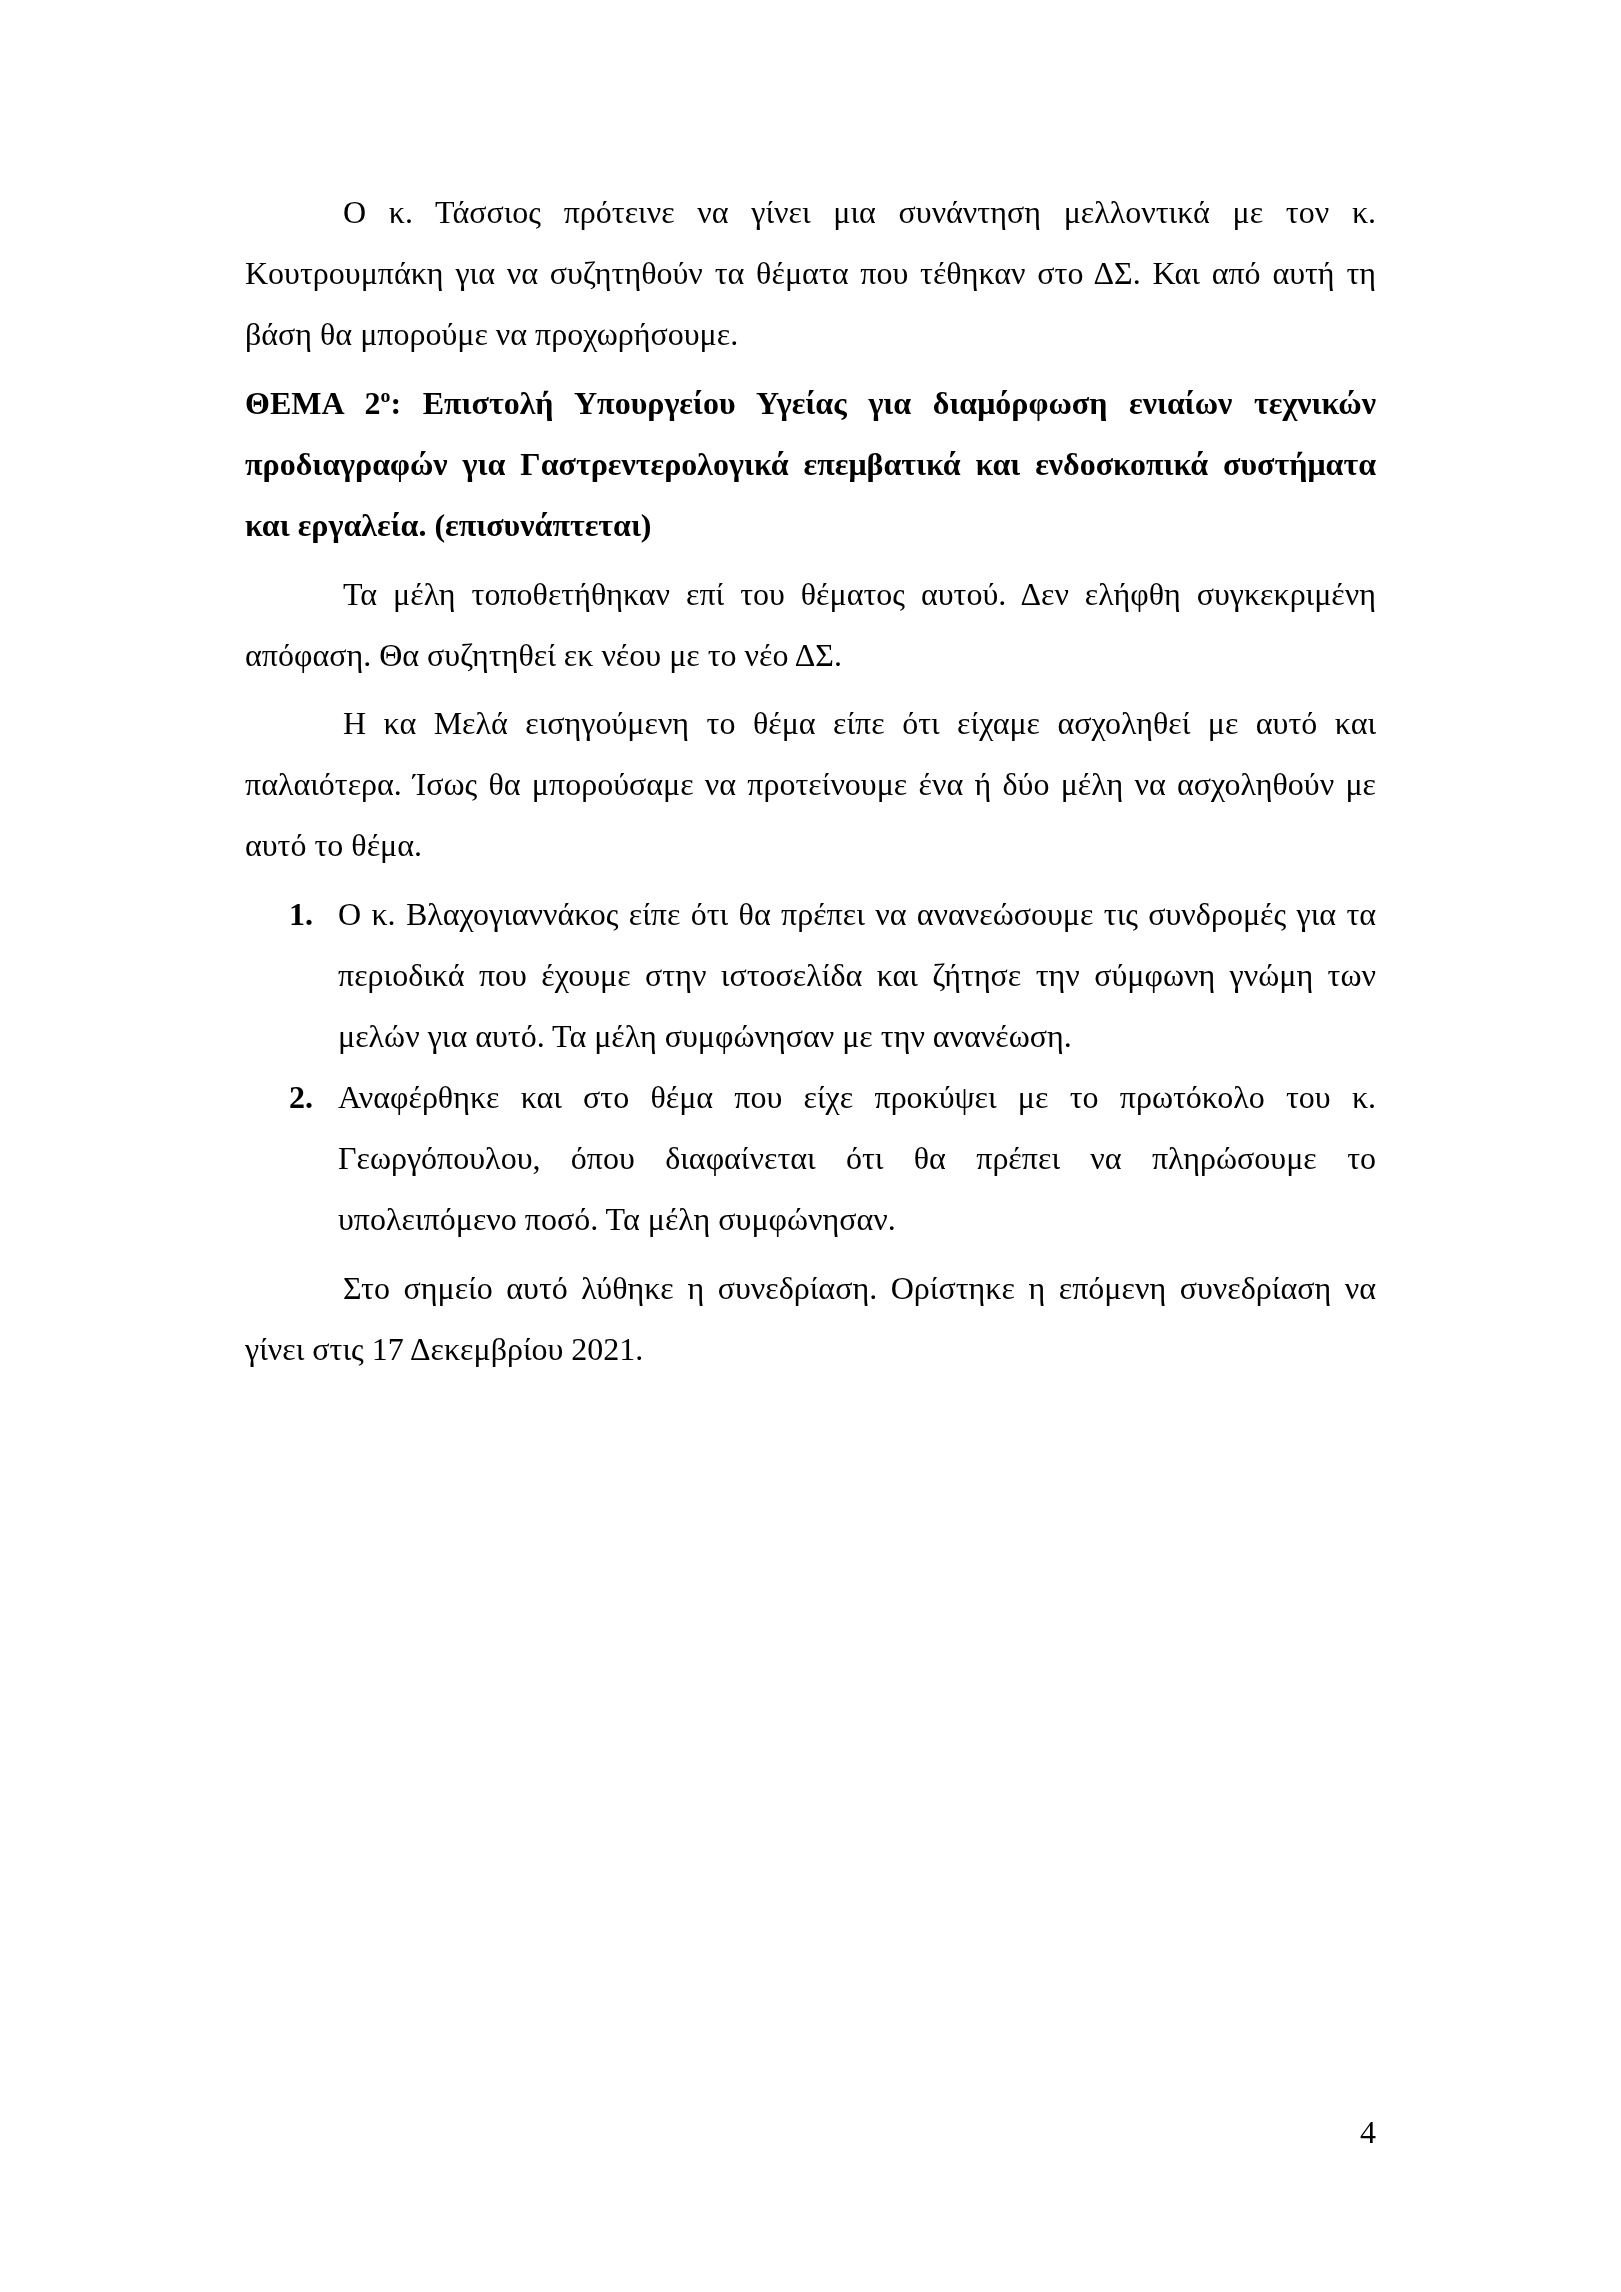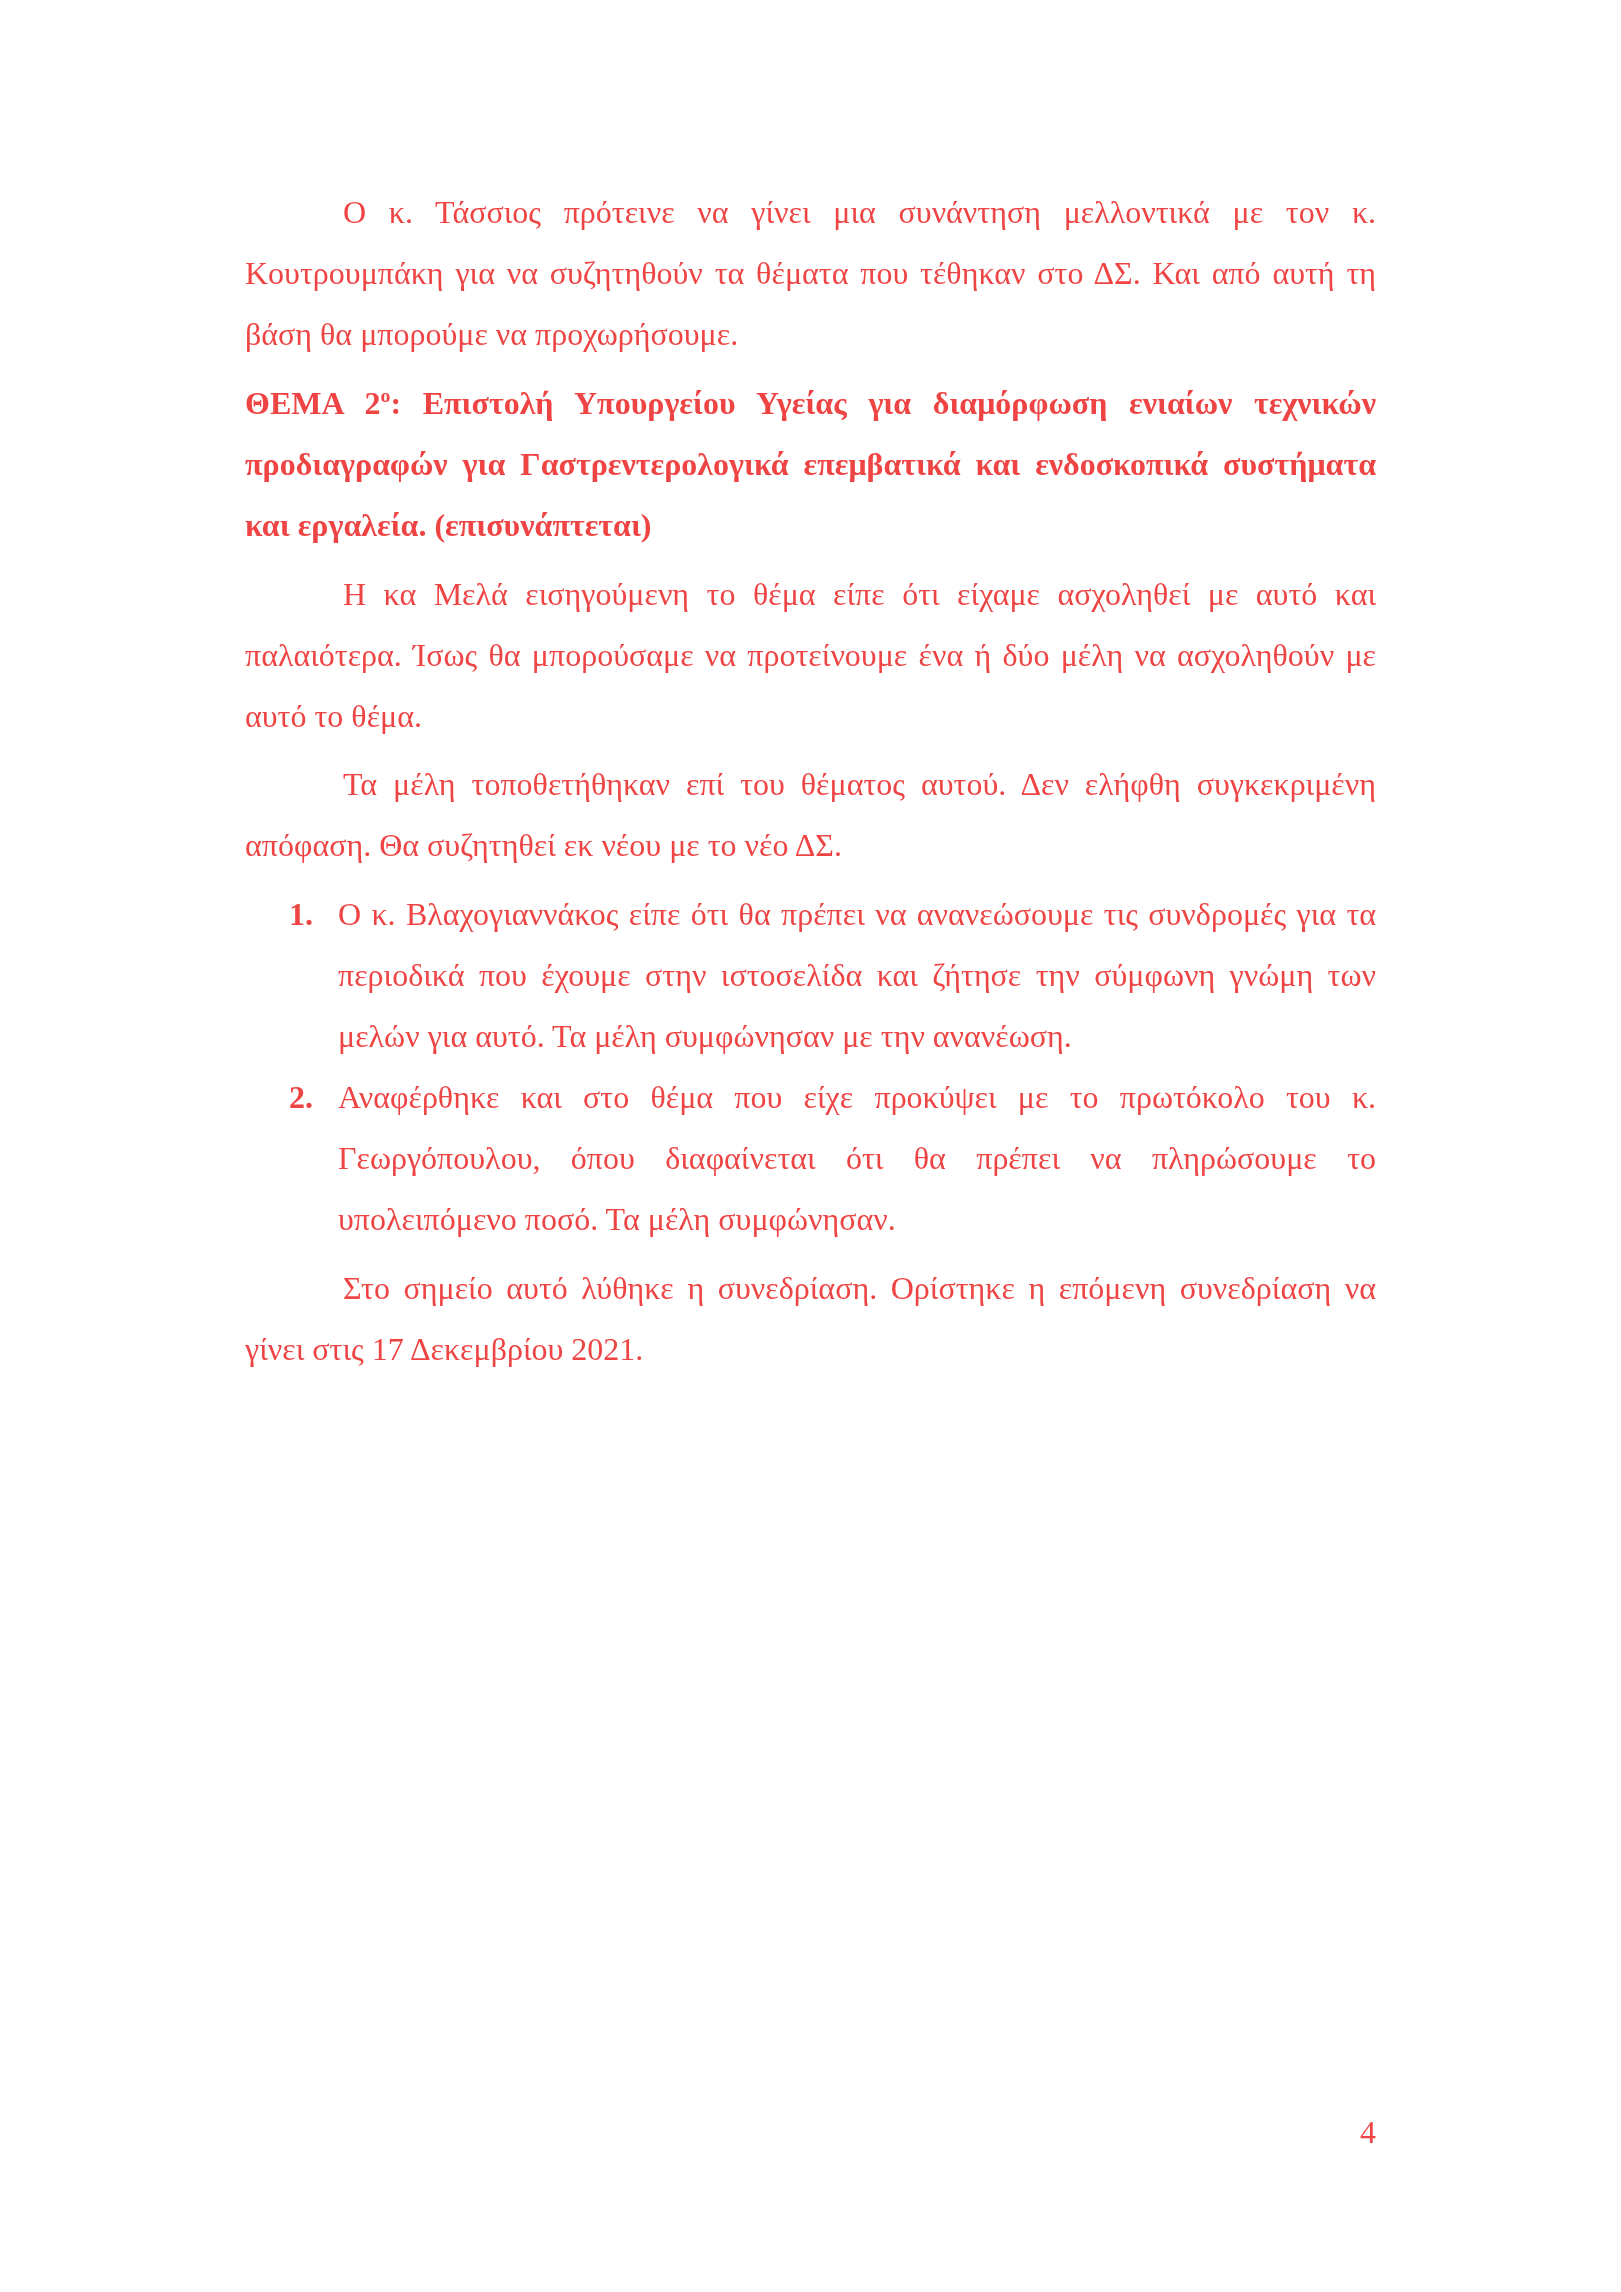--- a/index.html
+++ b/index.html
@@ -5,21 +5,21 @@
   html, body {
     margin: 0;
     padding: 0;
     background: #ffffff;
   }
   .page {
     position: relative;
     width: 1621px;
     height: 2293px;
     background: #ffffff;
-    color: #ef4444;
+    color: #000000;
     font-family: "Liberation Serif", serif;
     overflow: hidden;
   }
   .content {
     position: absolute;
     left: 245px;
     top: 182px;
     width: 1131px;
   }
   .para {
@@ -74,23 +74,23 @@
 </head>
 <body>
 
 <div class="page">
   <div class="content">
 
     <p class="para indent">Ο κ. Τάσσιος πρότεινε να γίνει μια συνάντηση μελλοντικά με τον κ. Κουτρουμπάκη για να συζητηθούν τα θέματα που τέθηκαν στο ΔΣ. Και από αυτή τη βάση θα μπορούμε να προχωρήσουμε.</p>
 
     <p class="para heading"><span>ΘΕΜΑ 2</span><sup class="ord">ο</sup><span>: Επιστολή Υπουργείου Υγείας για διαμόρφωση ενιαίων τεχνικών προδιαγραφών για Γαστρεντερολογικά επεμβατικά και ενδοσκοπικά συστήματα και εργαλεία. (επισυνάπτεται)</span></p>
 
+    <p class="para indent">Τα μέλη τοποθετήθηκαν επί του θέματος αυτού. Δεν ελήφθη συγκεκριμένη απόφαση. Θα συζητηθεί εκ νέου με το νέο ΔΣ.</p>
+
     <p class="para indent">Η κα Μελά εισηγούμενη το θέμα είπε ότι είχαμε ασχοληθεί με αυτό και παλαιότερα. Ίσως θα μπορούσαμε να προτείνουμε ένα ή δύο μέλη να ασχοληθούν με αυτό το θέμα.</p>
-
-    <p class="para indent">Τα μέλη τοποθετήθηκαν επί του θέματος αυτού. Δεν ελήφθη συγκεκριμένη απόφαση. Θα συζητηθεί εκ νέου με το νέο ΔΣ.</p>
 
 
     <div class="list">
       <div class="list-item">
         <span class="list-num">1.</span><span>Ο κ. Βλαχογιαννάκος είπε ότι θα πρέπει να ανανεώσουμε τις συνδρομές για τα περιοδικά που έχουμε στην ιστοσελίδα και ζήτησε την σύμφωνη γνώμη των μελών για αυτό. Τα μέλη συμφώνησαν με την ανανέωση.</span>
       </div>
       <div class="list-item">
         <span class="list-num">2.</span><span>Αναφέρθηκε και στο θέμα που είχε προκύψει με το πρωτόκολο του κ. Γεωργόπουλου, όπου διαφαίνεται ότι θα πρέπει να πληρώσουμε το υπολειπόμενο ποσό. Τα μέλη συμφώνησαν.</span>
       </div>
     </div>

